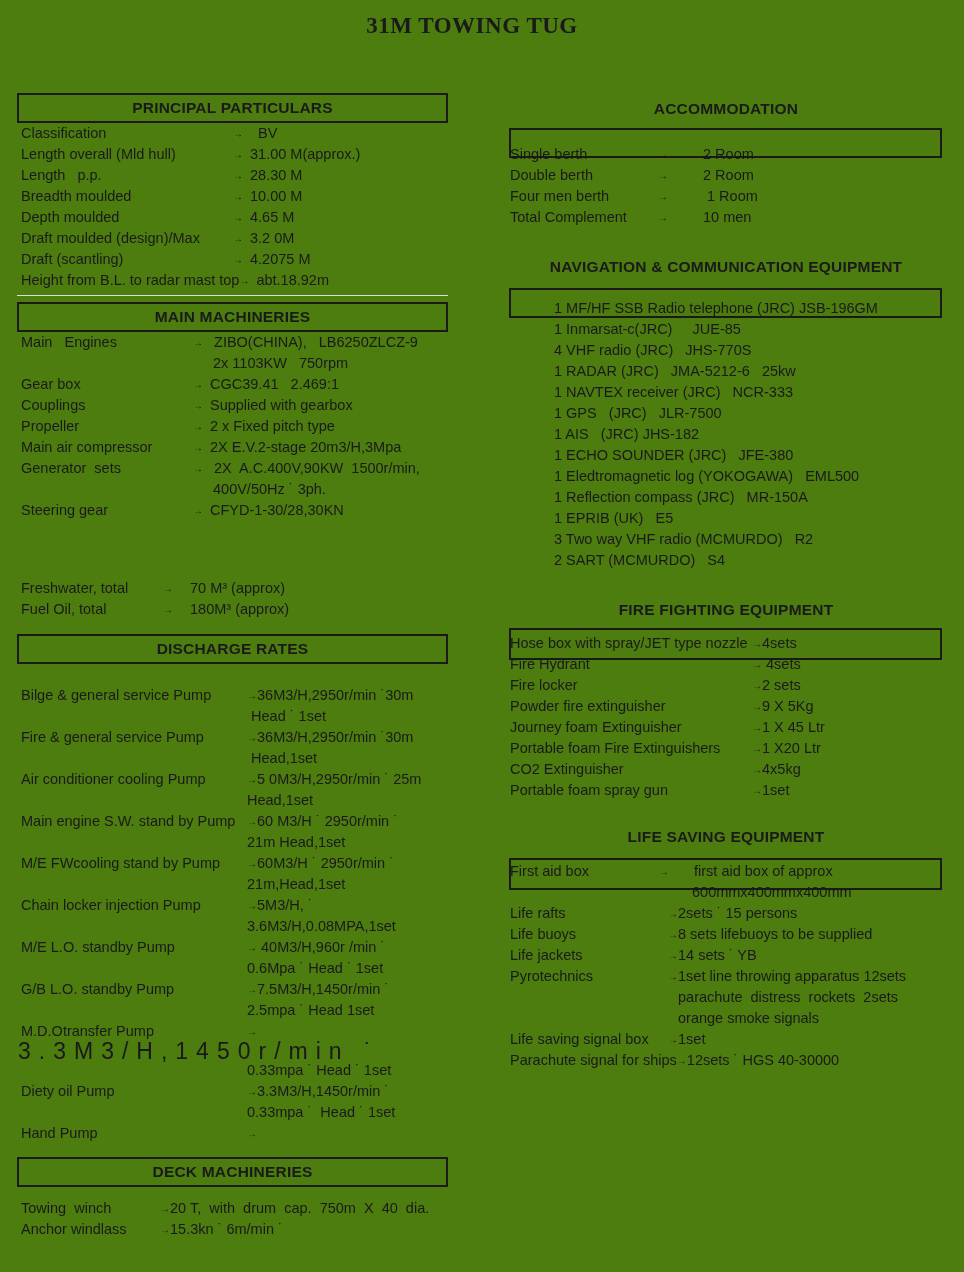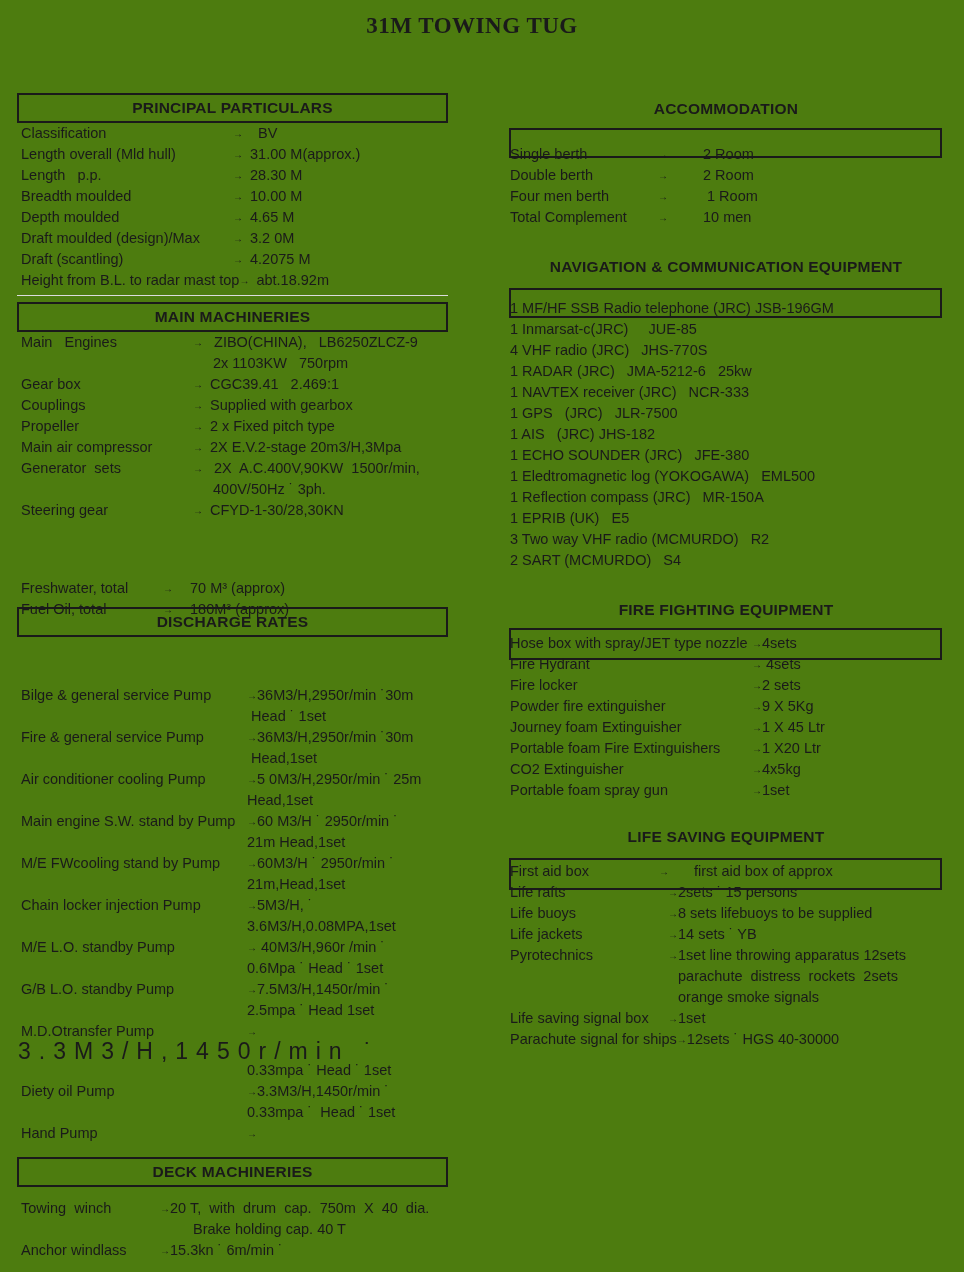--- a/index.html
+++ b/index.html
@@ -28,21 +28,21 @@
   .mm  .lbl{min-width:172px} .mm  .arr{width:15px} .mm  .val{padding-left:2px} .mm .cont{padding-left:196px}
   .cap .lbl{min-width:142px} .cap .arr{width:15px} .cap .val{padding-left:12px}
   .dr  .lbl{min-width:226px} .dr  .arr{width:8px}  .dr  .val{padding-left:2px} .dr .cont{padding-left:230px}
   .dr-big { font-size:23px; line-height:18px; letter-spacing:8px; white-space:nowrap; padding-left:1px; }
   .dk  .lbl{min-width:139px} .dk  .arr{width:8px}  .dk  .val{padding-left:2px} .dk .cont{padding-left:176px}
   .acc .lbl{min-width:148px} .acc .arr{width:15px} .acc .val{padding-left:30px}
   .ff  .lbl{min-width:242px} .ff  .arr{width:8px}  .ff  .val{padding-left:2px}
   .ls  .lbl{min-width:158px} .ls  .arr{width:8px}  .ls  .val{padding-left:2px} .ls .cont{padding-left:184px}
   .ls .row-first .lbl{min-width:149px} .ls .row-first .val{padding-left:27px}
   .ls .cont-pyro{padding-left:170px}
-  .nav-line { line-height:21px; white-space:pre-wrap; padding-left:2px; }
+  .nav-line { line-height:21px; white-space:pre-wrap; padding-left:2px;margin-left:44px; }
   .obox { position:absolute; border:2px solid #1a1a1a; pointer-events:none; background:transparent; }
   .hairline { position:absolute; left:0; width:431px; height:1px; background:#dcdcdc; }
 </style>
 </head>
 <body>
 
 <div class="page">
   <div class="title">31M TOWING TUG</div>
 
   <div class="col col-left">
@@ -143,21 +143,21 @@
           <span class="arr">→</span>
           <span class="val">70 M³ (approx)</span>
         </div>
       <div class="row">
           <span class="lbl">Fuel Oil, total</span>
           <span class="arr">→</span>
           <span class="val">180M³ (approx)</span>
         </div>
     </div>
 
-    <div class="hbox" style="top:607px">
+    <div class="hbox" style="top:634px">
         <span>DISCHARGE RATES</span>
       </div>
     <div class="rows dr" style="top:685px">
       <div class="row">
           <span class="lbl">Bilge &amp; general service Pump</span>
           <span class="arr">→</span>
           <span class="val">36M3/H,2950r/min ˙30m</span>
         </div>
       <div class="cont"> Head ˙ 1set</div>
       <div class="row">
@@ -223,21 +223,20 @@
 
     <div class="hbox" style="top:1157px">
         <span>DECK MACHINERIES</span>
       </div>
     <div class="rows dk" style="top:1198px">
       <div class="row">
           <span class="lbl">Towing  winch</span>
           <span class="arr">→</span>
           <span class="val">20 T,  with  drum  cap.  750m  X  40  dia.</span>
         </div>
-      <div class="cont">Brake holding cap. 40 T</div>
       <div class="row">
           <span class="lbl">Anchor windlass</span>
           <span class="arr">→</span>
           <span class="val">15.3kn ˙ 6m/min ˙</span>
         </div>
     </div>
   </div>
 
   <div class="col col-right">
 
@@ -332,20 +331,21 @@
     </div>
 
     <div class="rhead" style="top:828px">LIFE SAVING EQUIPMENT</div>
     <div class="obox" style="top:858px;left:1px;width:433px;height:32px"></div>
     <div class="rows ls" style="top:861px">
       <div class="row row-first">
           <span class="lbl">First aid box</span>
           <span class="arr">→</span>
           <span class="val">first aid box of approx</span>
         </div>
+      <div class="cont">600mmx400mmx400mm</div>
       <div class="row">
           <span class="lbl">Life rafts</span>
           <span class="arr">→</span>
           <span class="val">2sets ˙ 15 persons</span>
         </div>
       <div class="row">
           <span class="lbl">Life buoys</span>
           <span class="arr">→</span>
           <span class="val">8 sets lifebuoys to be supplied</span>
         </div>

